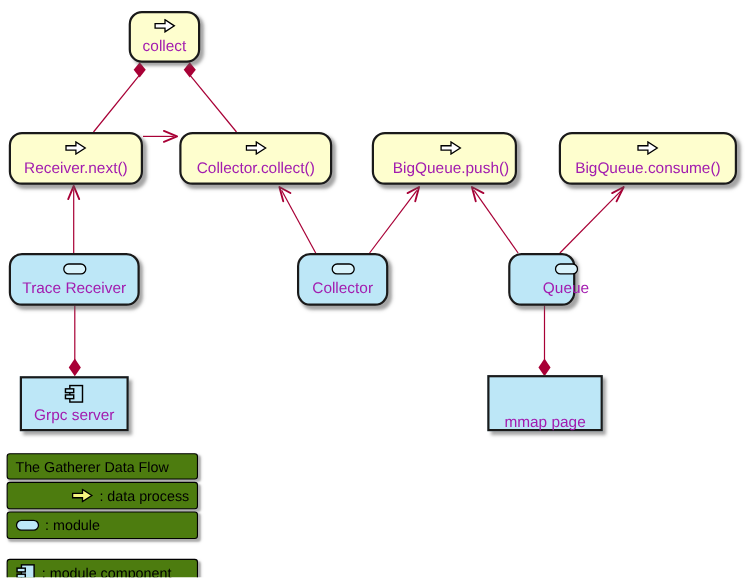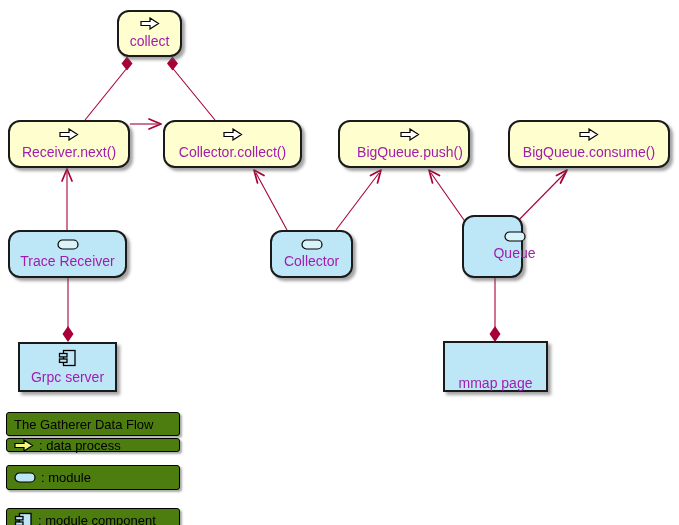--- a/index.html
+++ b/index.html
@@ -143,21 +143,21 @@
     <span class="label">BigQueue.consume()</span>
   </div>
 
   <div class="node module" style="left:270px;top:230px;width:83px;height:48px;">
     <svg class="nicon" width="22" height="11" viewBox="0 0 22 11">
         <rect x="1" y="1" width="20" height="9" rx="4.5" fill="#D9F3FB" stroke="#000" stroke-width="1.2"></rect>
       </svg>
     <span class="label">Collector</span>
   </div>
 
-  <div class="node module" style="left:462px;top:215px;width:61px;height:63px;padding-left:44px;">
+  <div class="node module" style="left:462px;top:230px;width:61px;height:48px;padding-left:44px;">
     <svg class="nicon" width="22" height="11" viewBox="0 0 22 11">
         <rect x="1" y="1" width="20" height="9" rx="4.5" fill="#D9F3FB" stroke="#000" stroke-width="1.2"></rect>
       </svg>
     <span class="label">Queue</span>
   </div>
 
   <div class="node component" style="left:18px;top:342px;width:99px;height:50px;text-align:center;">
     <svg class="nicon" width="19" height="18" viewBox="0 0 19 18">
       <rect x="5.5" y="1.5" width="11.5" height="15" fill="#BDE7F7" stroke="#000" stroke-width="1.3"></rect>
       <rect x="1.5" y="4.5" width="7.5" height="3.4" fill="#BDE7F7" stroke="#000" stroke-width="1.3"></rect>
@@ -172,21 +172,21 @@
       <rect x="1.5" y="4.5" width="7.5" height="3.4" fill="#BDE7F7" stroke="#000" stroke-width="1.3"></rect>
       <rect x="1.5" y="10" width="7.5" height="3.4" fill="#BDE7F7" stroke="#000" stroke-width="1.3"></rect>
     </svg>
     <span class="label">mmap page</span>
   </div>
 
   <div class="legend-row" style="top:412px;height:24px;">
     <span>The Gatherer Data Flow</span>
   </div>
 
-  <div class="legend-row" style="top:438px;height:14px;">
+  <div class="legend-row" style="top:438px;height:25px;justify-content:flex-end;">
     <svg class="licon" width="20" height="13" viewBox="0 0 20 13">
         <path d="M1 4.5 H10 V1 L18.5 6.5 L10 12 V8.5 H1 Z" fill="#F6F67E" stroke="#000" stroke-width="1.2"></path>
       </svg>
     <span>: data process</span>
   </div>
 
   <div class="legend-row" style="top:465px;height:25px;">
     <svg class="licon" width="22" height="11" viewBox="0 0 22 11">
         <rect x="1" y="1" width="20" height="9" rx="4.5" fill="#BDE7F7" stroke="#000" stroke-width="1.2"></rect>
       </svg>

